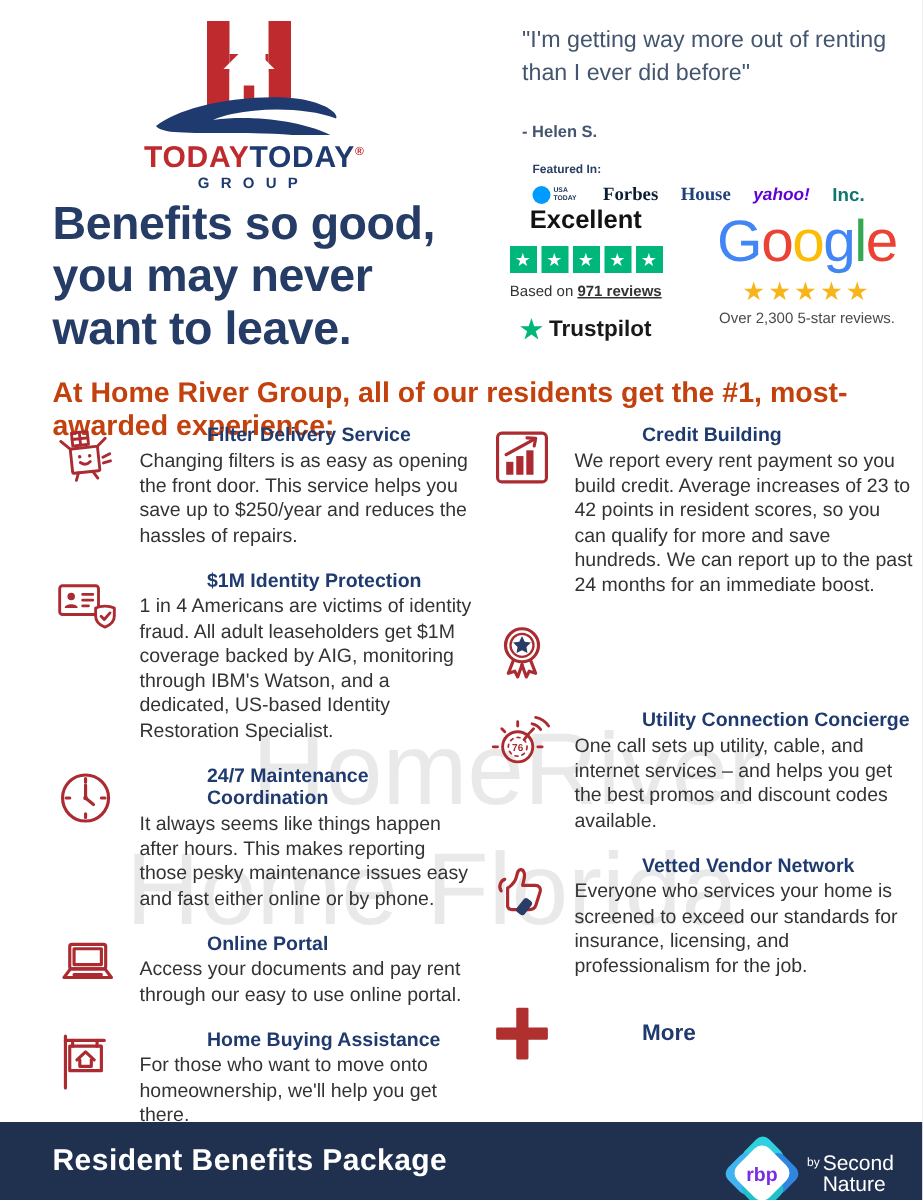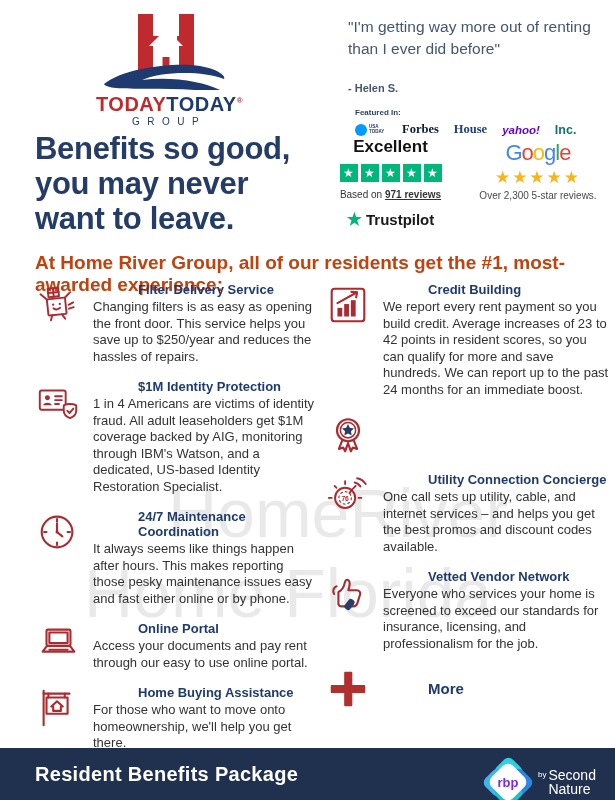--- a/index.html
+++ b/index.html
@@ -6,21 +6,21 @@
   .page{position:relative;width:615px;height:800px;margin:0 auto;background:#ffffff;
         font-family:"Liberation Sans",sans-serif;overflow:hidden;}
   .abs{position:absolute;}
 
   
   .logo-wrap{left:96px;top:12px;width:140px;text-align:center;}
   .logo-word{font-weight:800;font-size:20px;letter-spacing:.5px;line-height:1;}
   .logo-home{color:#bf2a2e;}
   .logo-river{color:#1e3a6e;}
   .logo-reg{font-size:8px;color:#bf2a2e;vertical-align:super;font-weight:700;}
-  .logo-group{color:#1e3a6e;font-size:10px;font-weight:400;letter-spacing:7.5px;margin-top:2px;margin-left:6px;}
+  .logo-group{color:#1e3a6e;font-size:10px;font-weight:700;letter-spacing:7.5px;margin-top:2px;margin-left:6px;}
 
   
   .quote{left:348px;top:16px;width:258px;color:#44566f;font-size:15.5px;font-weight:500;line-height:1.45;}
   .quote-author{margin-top:20px;font-size:11px;font-weight:600;color:#44566f;}
 
   
   .featured{left:355px;top:108px;width:250px;}
   .featured-label{font-size:8px;color:#2a3f63;font-weight:600;}
   .featured-row{display:flex;align-items:center;gap:15px;margin-top:5px;}
   .usat{display:flex;align-items:center;gap:2px;}
@@ -36,21 +36,21 @@
   .tp-excellent{font-size:17px;font-weight:800;color:#121212;}
   .tp-stars{display:flex;gap:3px;justify-content:center;margin-top:7px;}
   .tp-star{width:18px;height:18px;background:#00b67a;color:#fff;font-size:12px;line-height:18px;}
   .tp-based{margin-top:7px;font-size:10px;color:#333;}
   .tp-count{font-weight:700;text-decoration:underline;}
   .tp-brand{margin-top:9px;font-size:15px;font-weight:700;color:#191919;display:flex;align-items:center;justify-content:center;gap:4px;}
   .tp-brand-star{color:#00b67a;font-size:17px;}
 
   
   .gg{left:468px;top:142px;width:140px;text-align:center;}
-  .gg-word{font-size:22px;font-weight:500;letter-spacing:-1px;line-height:1;}
+  .gg-word{font-size:39px;font-weight:500;letter-spacing:-1px;line-height:1;}
   .gg-stars{color:#f7b51b;font-size:17px;letter-spacing:2px;margin-top:3px;}
   .gg-caption{font-size:10px;color:#4a4a4a;margin-top:2px;}
 
   
   .headline{left:35px;top:131px;font-size:31px;font-weight:800;color:#253c66;line-height:1.13;letter-spacing:-.3px;}
   .intro{left:35px;top:252px;font-size:19px;color:#c2410c;font-weight:bold;}
 
   
   .col{display:flex;flex-direction:column;}
   .col-left{left:35px;top:282px;width:280px;}

